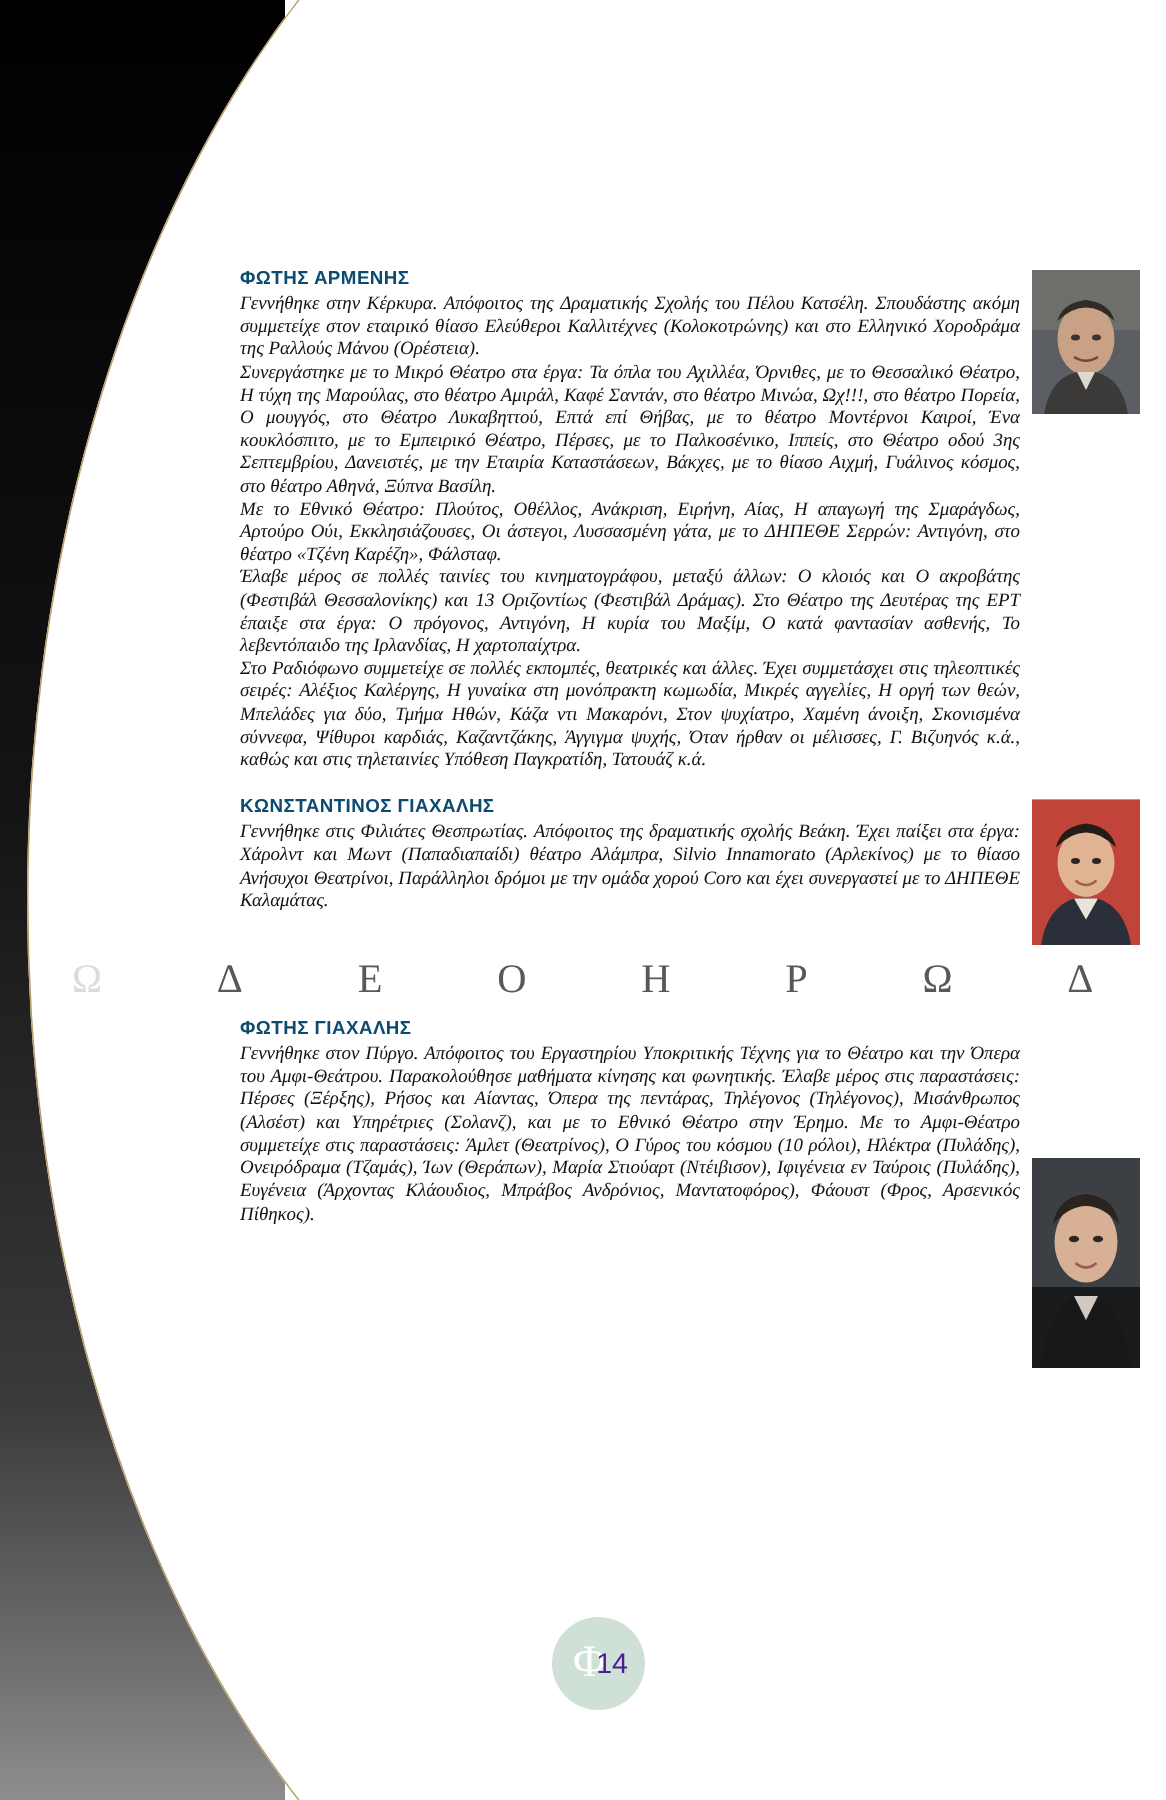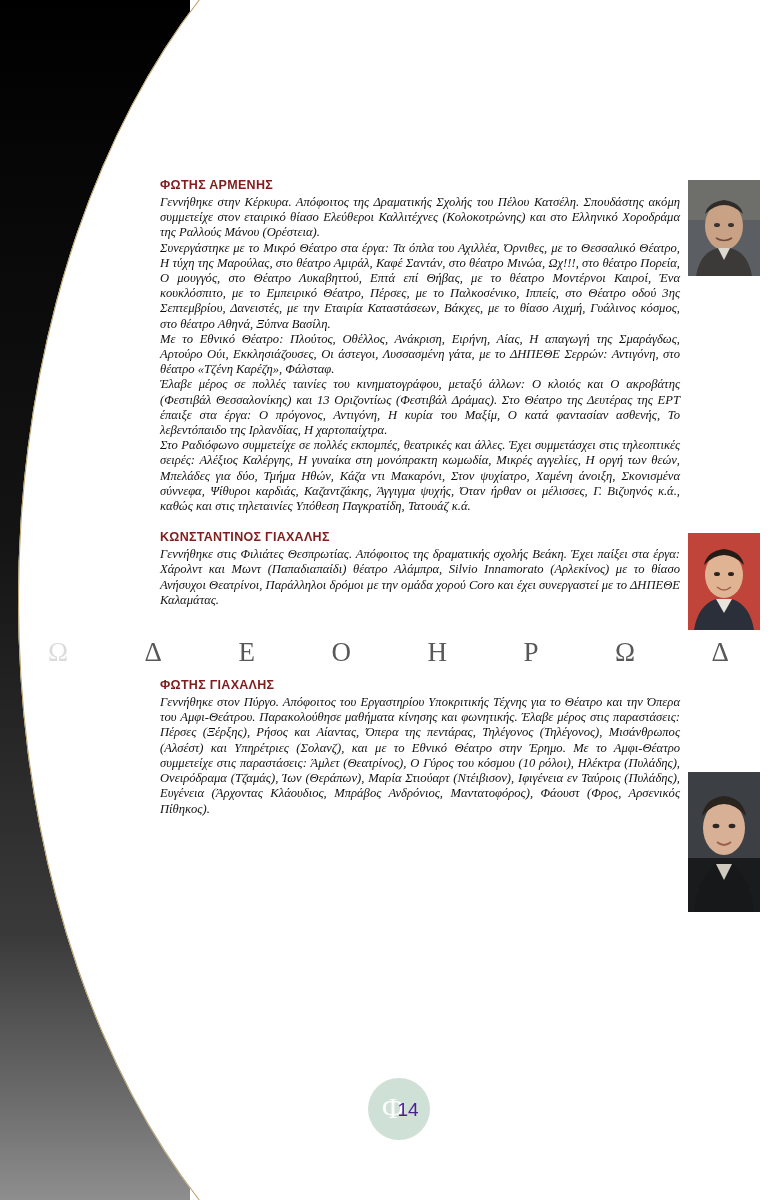--- a/index.html
+++ b/index.html
@@ -74,21 +74,21 @@
     left: 160px;
     top: 178px;
     width: 520px;
   }
   .entry { margin-bottom: 16px; }
   .entry-name {
     font-family: "Liberation Sans", sans-serif;
     font-weight: bold;
     font-size: 12.5px;
     letter-spacing: 0.3px;
-    color: #7f1d1d;
+    color: #0c4a6e;
     margin-bottom: 3px;
   }
   .entry-body {
     font-family: "Liberation Serif", serif;
     font-style: italic;
     font-size: 12.6px;
     line-height: 15.2px;
     color: #111111;
     text-align: justify;
   }

